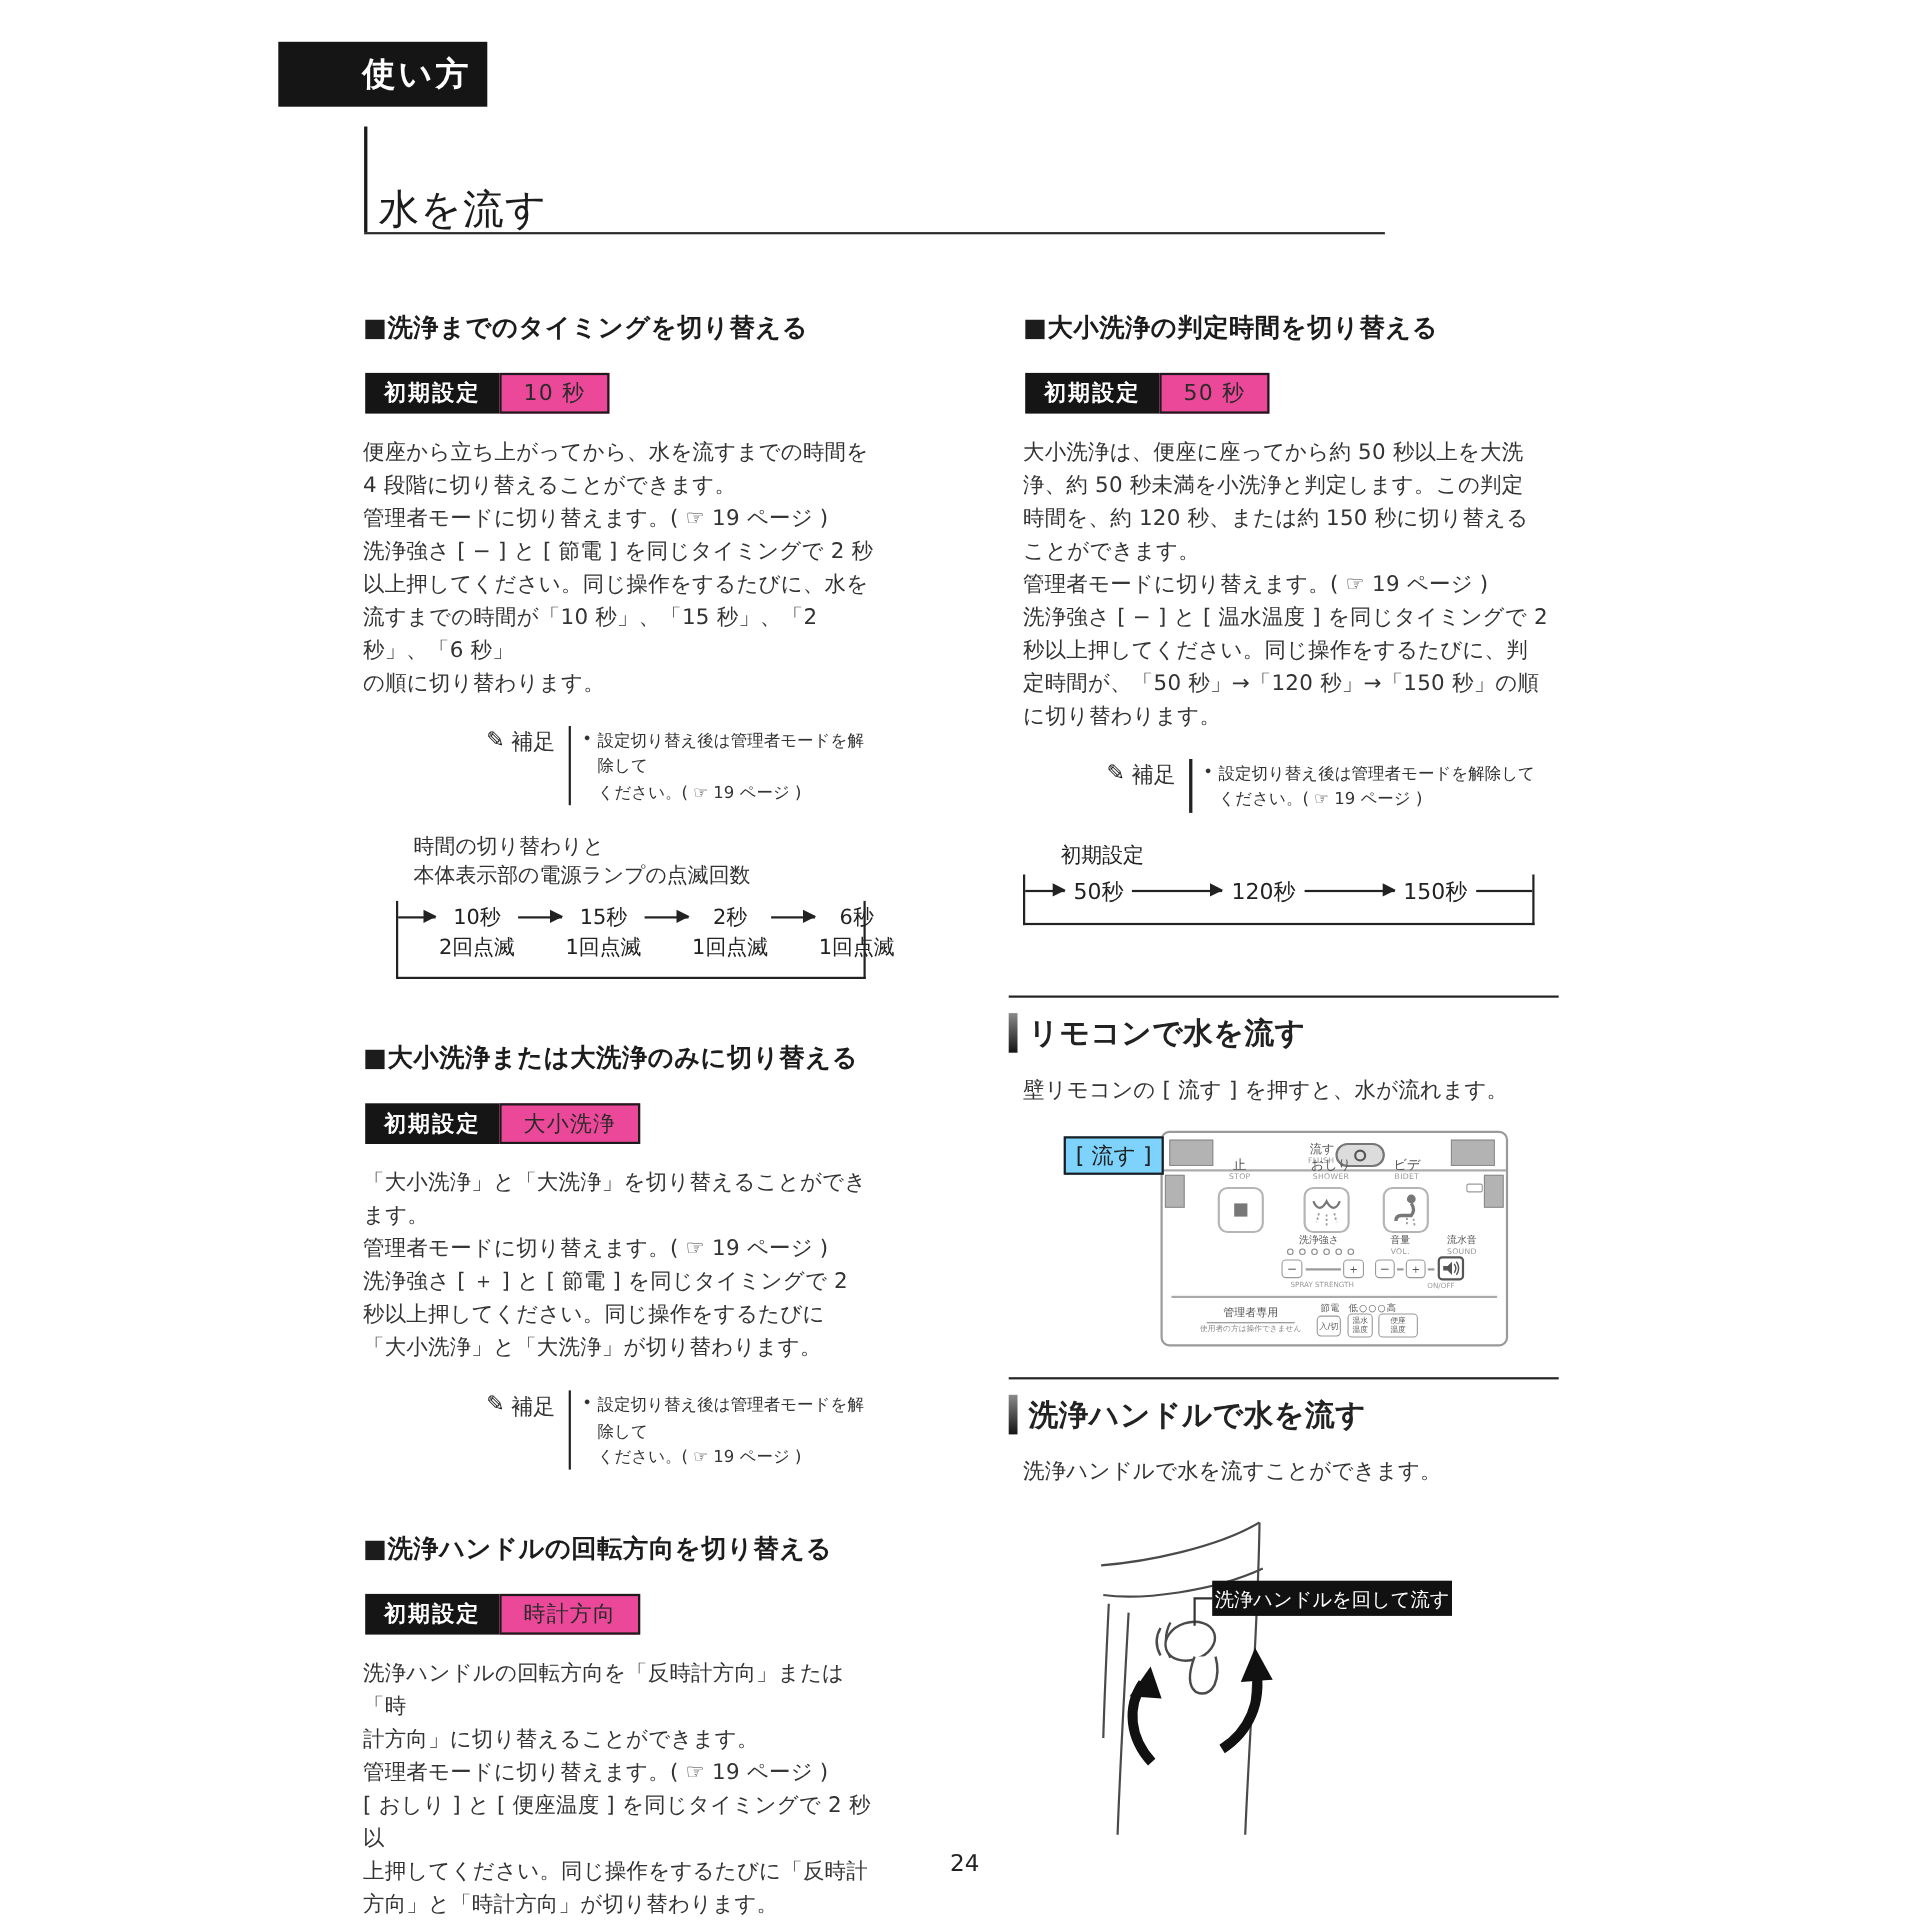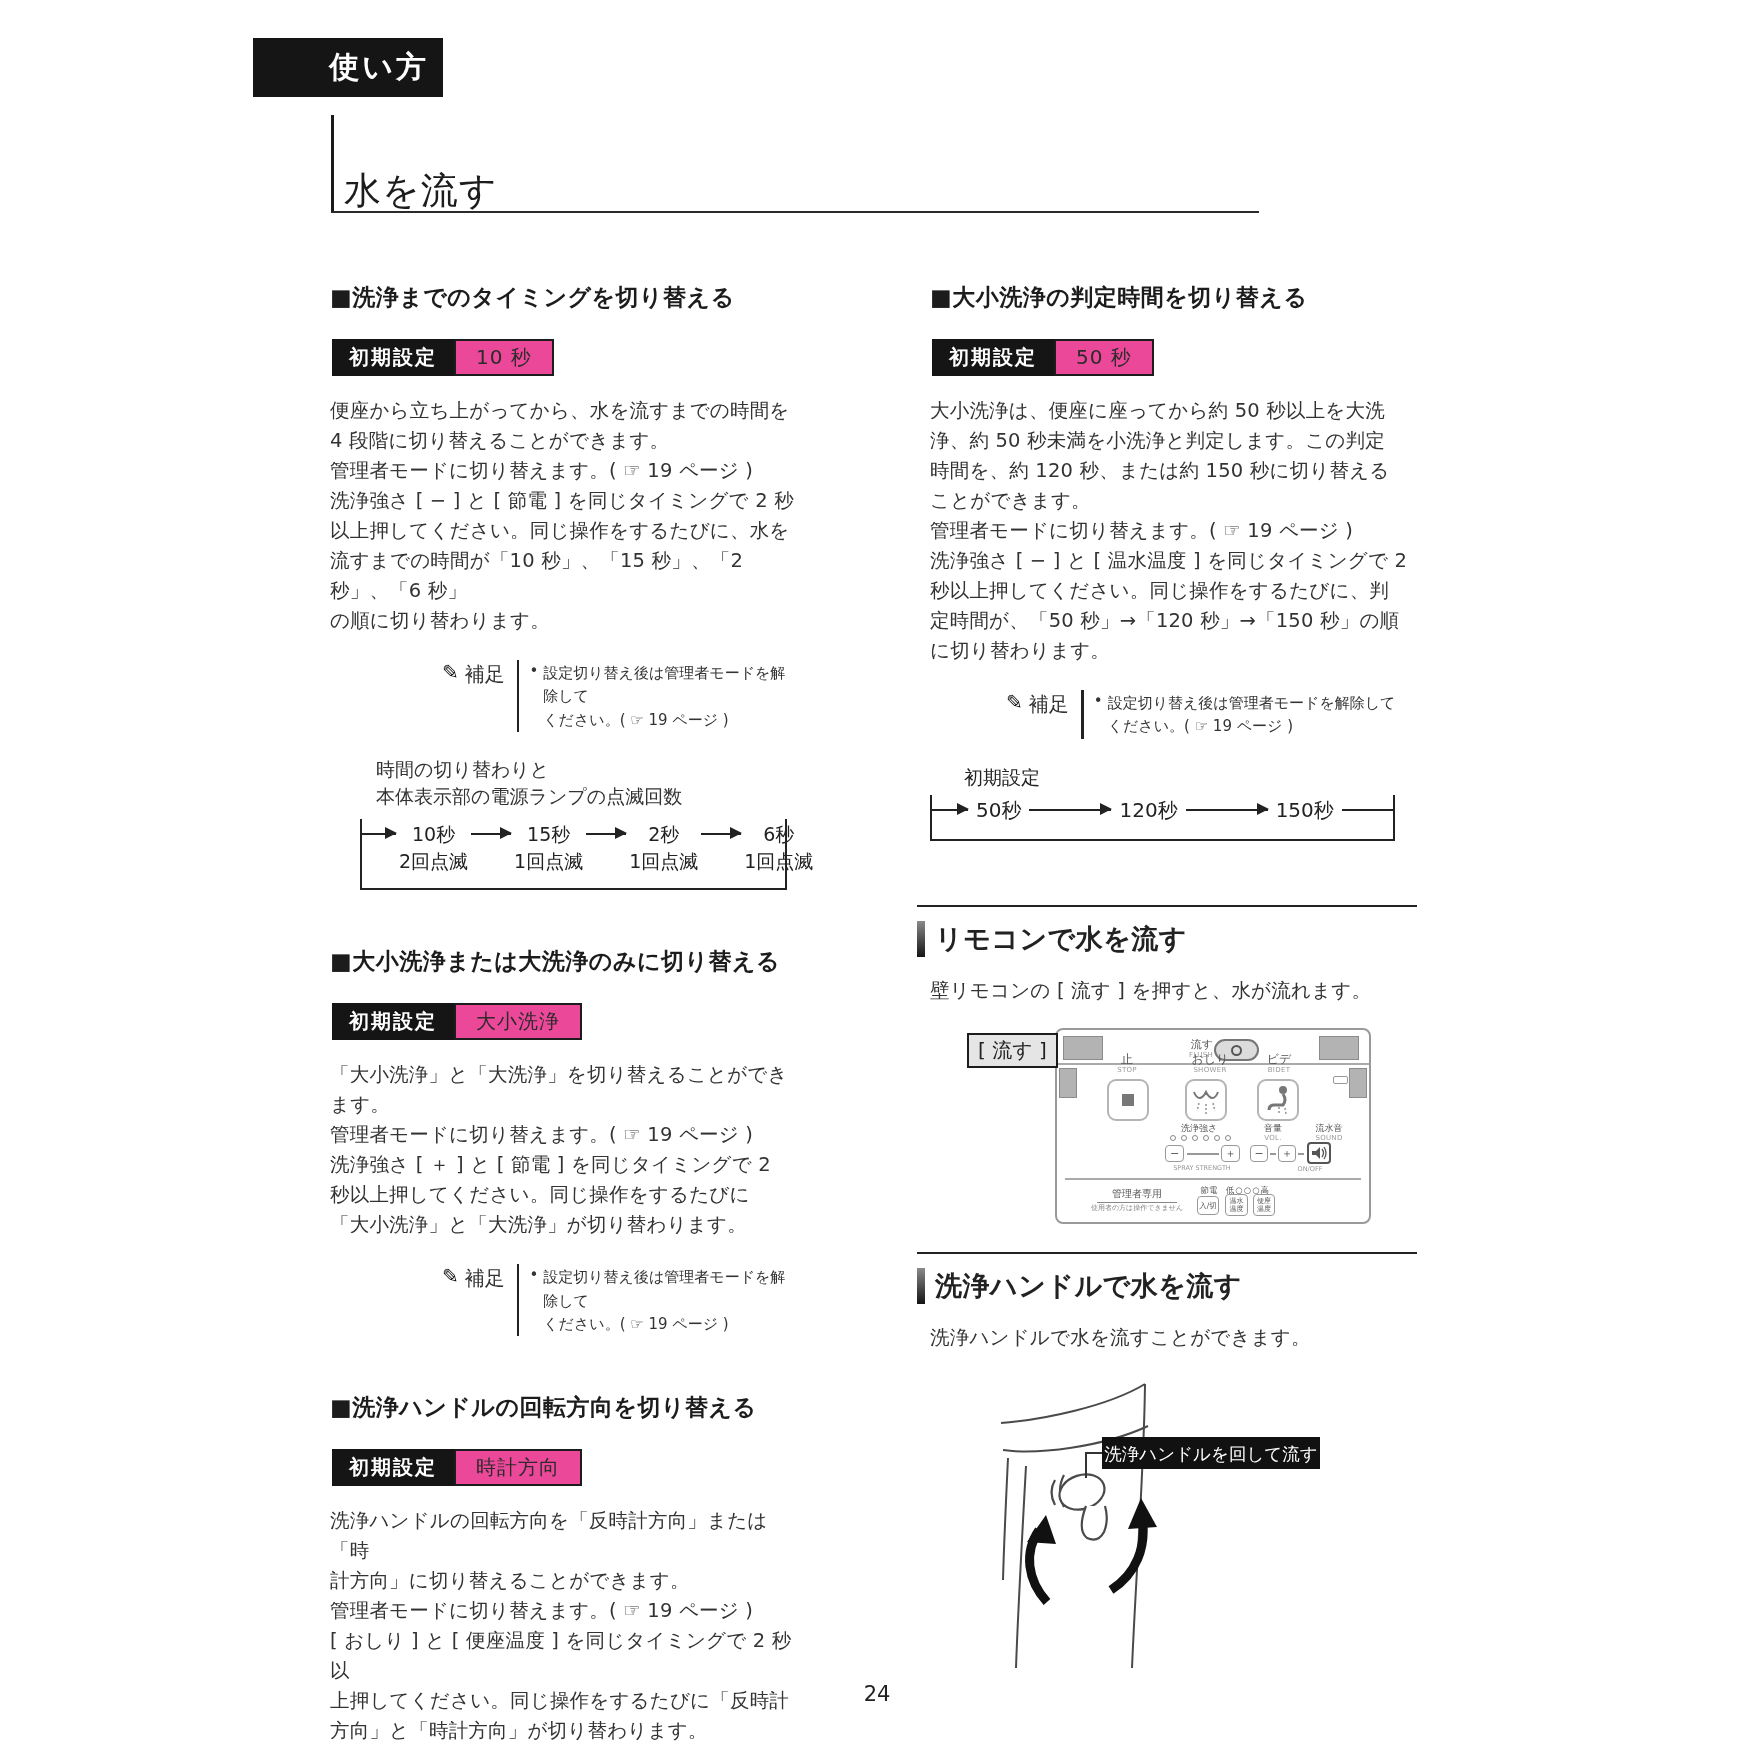--- a/index.html
+++ b/index.html
@@ -56,21 +56,21 @@
 
   
   .feature{position:absolute;width:500px}
   .bar-head{border-top:2px solid #232323;padding-top:14px;display:flex;align-items:center}
   .bar-head .vbar{width:8px;height:36px;background:linear-gradient(180deg,#8a8a8a,#141414);margin-right:10px}
   .bar-head .ht{font-size:27px;font-weight:600;color:#222;letter-spacing:.5px}
   .fbody{font-size:19.5px;margin:20px 0 0 13px;color:#333;letter-spacing:.2px}
 
   
   .remote-wrap{left:945px;top:1022px;width:470px;height:212px}
-  .callout{position:absolute;left:22px;top:11px;border:2px solid #1c1c1c;background:#e5e5e5;
+  .callout{position:absolute;left:22px;top:11px;border:2px solid #1c1c1c;background:#7dd3fc;
            font-size:20px;padding:2px 9px;color:#222;z-index:2}
   .callout-line{position:absolute;left:92px;top:25px;width:176px;height:2px;background:#666}
   .remote{position:absolute;left:110px;top:6px;width:316px;height:196px;border:2px solid #9a9a9a;
           border-radius:8px;background:#fff}
   .rc{position:absolute;background:#b3b3b3;border:1px solid #8c8c8c}
   .rline{position:absolute;background:#aaa}
   .rtxt{position:absolute;color:#555;text-align:center;line-height:1.2;white-space:pre-line}
   .ren{display:block;font-size:7px;color:#999;letter-spacing:.3px}
   .rbtn{position:absolute;border:2px solid #b5b5b5;border-radius:9px;background:#fff;
         display:flex;align-items:center;justify-content:center}
@@ -299,21 +299,21 @@
     <div class="rline" style="left:8px;top:148px;width:296px;height:1.5px"></div>
 
     <div class="rtxt" style="left:40px;top:158px;width:80px;font-size:10px;border-bottom:1px solid #888;padding-bottom:2px">管理者専用</div>
     <div class="rtxt" style="left:28px;top:174px;width:104px;font-size:7px;color:#888">使用者の方は操作できません</div>
 
     <div class="rtxt" style="left:140px;top:155px;width:24px;font-size:8.5px">節電</div>
     <div class="rtxt" style="left:168px;top:155px;width:46px;font-size:8.5px;letter-spacing:1px">低○○○高</div>
     <div class="rsbtn" style="left:140px;top:166px;width:22px;height:19px;font-size:7.5px">入/切</div>
     <div class="rsbtn" style="left:168px;top:164px;width:23px;height:22px;font-size:7px;line-height:1.15;white-space:pre-line;text-align:center">温水
 温度</div>
-    <div class="rsbtn" style="left:196px;top:164px;width:22px;height:22px;font-size:7px;line-height:1.15;white-space:pre-line;text-align:center">便座
+    <div class="rsbtn" style="left:196px;top:164px;width:36px;height:22px;font-size:7px;line-height:1.15;white-space:pre-line;text-align:center">便座
 温度</div>
   </div>
 </div>
 
 <div class="feature" style="left:917px;top:1252px">
   <div class="bar-head">
     <span class="vbar"></span>
     <span class="ht">洗浄ハンドルで水を流す</span>
   </div>
   <div class="fbody">洗浄ハンドルで水を流すことができます。</div>

